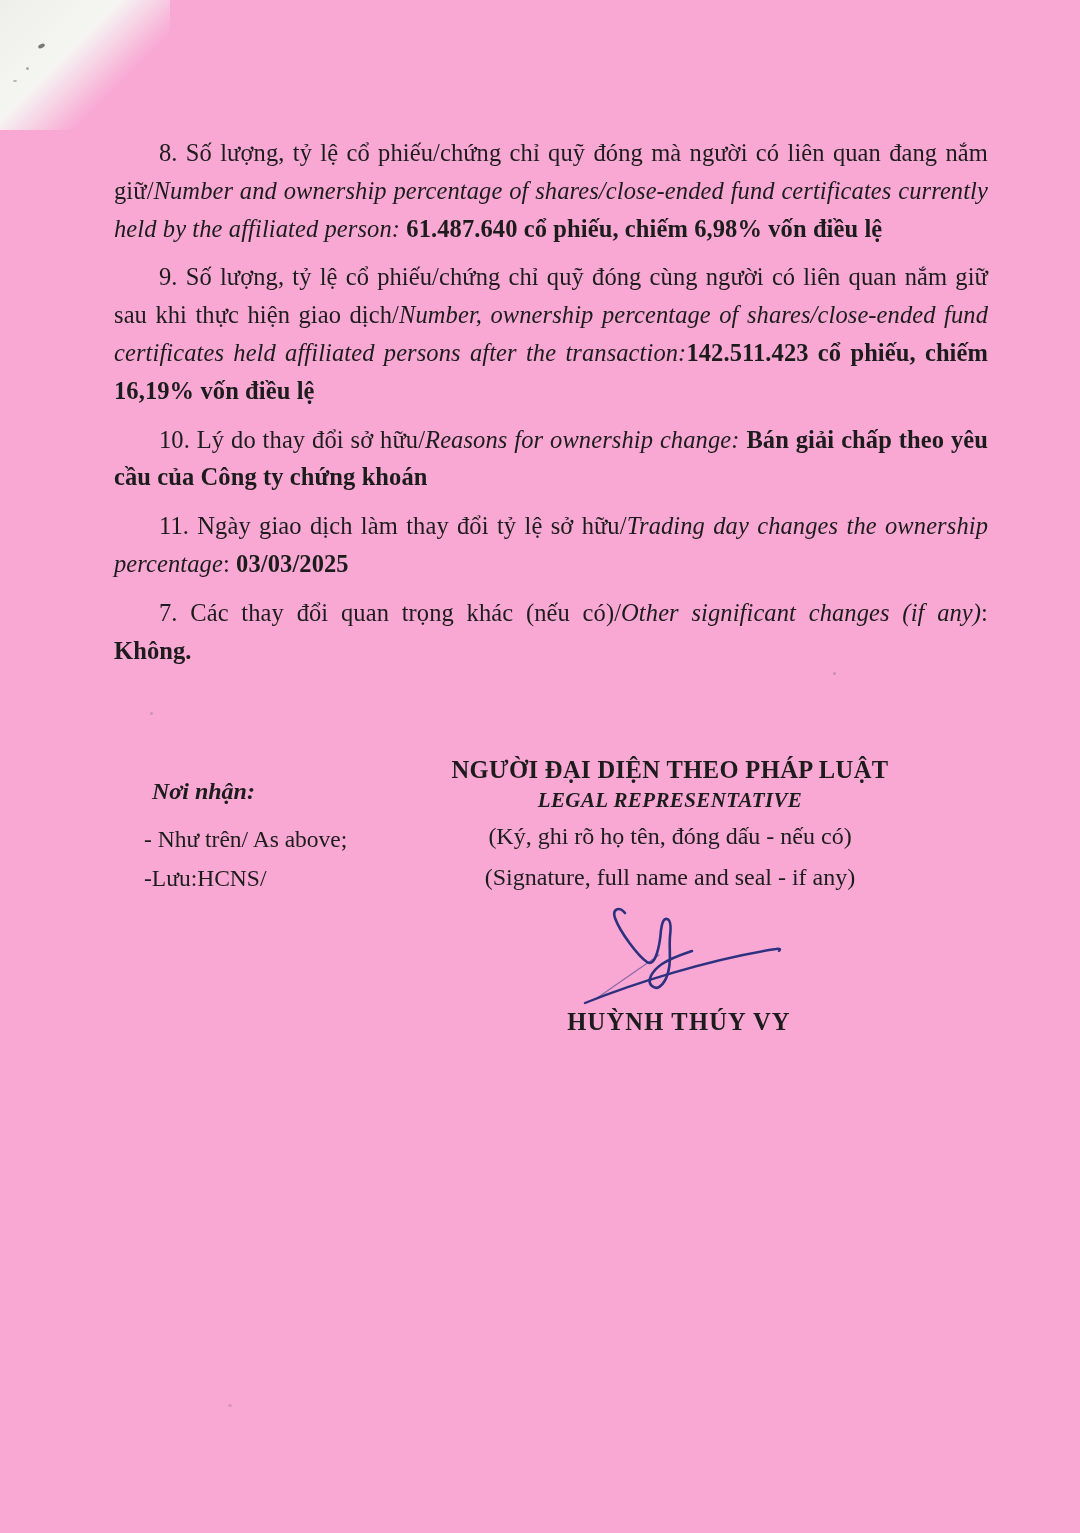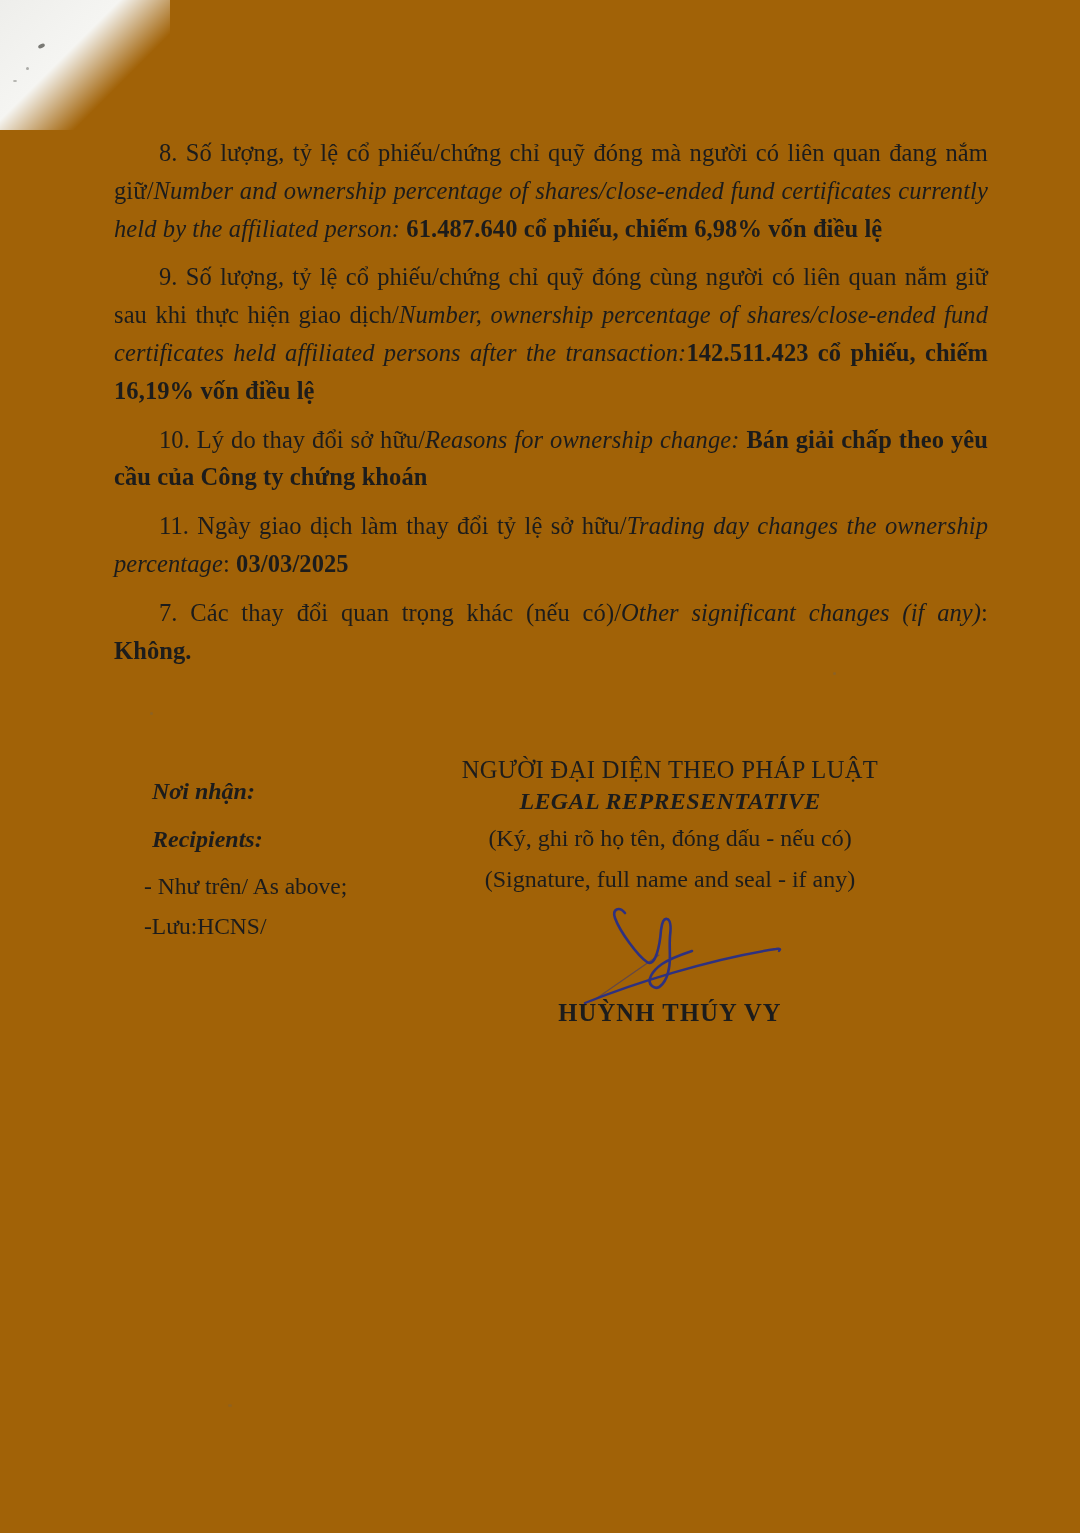--- a/index.html
+++ b/index.html
@@ -1,20 +1,20 @@
 <!DOCTYPE html>
 <html><head>
 <meta charset="utf-8">
 <style>
   html,body{margin:0;padding:0;background:#e8e8e6;}
   .page{
     position:relative;
     width:1080px;height:1533px;
     margin:0 auto;
-    background:#a16207;
+    background:#f9a8d4;
     font-family:"Liberation Serif","DejaVu Serif",serif;
     color:#1c1c1c;
     overflow:hidden;
   }
   .corner-shade{
     position:absolute;top:0;left:0;width:170px;height:130px;
     background:linear-gradient(135deg,#eeeeeb 0%,#f5f5f2 40%,rgba(253,253,251,0) 68%);
     pointer-events:none;
   }
   .speck{position:absolute;border-radius:50%;background:#63635e;}
@@ -43,30 +43,30 @@
     position:absolute;left:140px;top:762px;width:320px;
     font-size:23.5px;line-height:35.5px;
   }
   .rec-title{font-weight:700;font-style:italic;font-size:24px;margin:12px;}
   .rec-line{margin:4px;}
 
   .rep-block{
     position:absolute;left:420px;top:756px;width:500px;
     text-align:center;
   }
-  .rep-title{font-weight:400;font-size:24.5px;margin:0;letter-spacing:.4px;}
-  .rep-title-en{font-weight:700;font-style:italic;font-size:24px;margin:4px 0 0 0;letter-spacing:.4px;}
+  .rep-title{font-weight:700;font-size:24.5px;margin:0;letter-spacing:.4px;}
+  .rep-title-en{font-weight:700;font-style:italic;font-size:21px;margin:4px 0 0 0;letter-spacing:.4px;}
   .rep-note{font-size:24px;margin:6px 0 0 0;line-height:35px;}
 
   .signature-wrap{
     position:absolute;left:540px;top:896px;width:280px;height:118px;
   }
   .signer-name{
     position:absolute;left:420px;top:999px;width:500px;
-    text-align:center;font-weight:700;font-size:24.5px;letter-spacing:1.2px;margin:0;
+    text-align:center;font-weight:700;font-size:24.5px;letter-spacing:1.2px;margin:9px;
   }
 </style>
 </head>
 <body>
 
 <div class="page">
 
   <div class="corner-shade"></div>
   <div class="speck s1"></div>
   <div class="speck s2"></div>
@@ -84,21 +84,20 @@
     <p class="item"><span>10. Lý do thay đổi sở hữu/</span><span class="it">Reasons for ownership change:</span><span> </span><span class="bd">Bán giải chấp theo yêu cầu của Công ty chứng khoán</span></p>
 
     <p class="item"><span>11. Ngày giao dịch làm thay đổi tỷ lệ sở hữu/</span><span class="it">Trading day changes the ownership percentage</span><span>: </span><span class="bd">03/03/2025</span></p>
 
     <p class="item"><span>7. Các thay đổi quan trọng khác (nếu có)/</span><span class="it">Other significant changes (if any)</span><span>: </span><span class="bd">Không.</span></p>
 
   </div>
 
   <div class="recipients">
     <p class="rec-title">Nơi nhận:</p>
-    <p class="rec-title">Recipients:</p>
     <p class="rec-line">- Như trên/ As above;</p>
     <p class="rec-line">-Lưu:HCNS/</p>
   </div>
 
   <div class="rep-block">
     <p class="rep-title">NGƯỜI ĐẠI DIỆN THEO PHÁP LUẬT</p>
     <p class="rep-title-en">LEGAL REPRESENTATIVE</p>
     <p class="rep-note">(Ký, ghi rõ họ tên, đóng dấu - nếu có)</p>
     <p class="rep-note">(Signature, full name and seal - if any)</p>
   </div>

